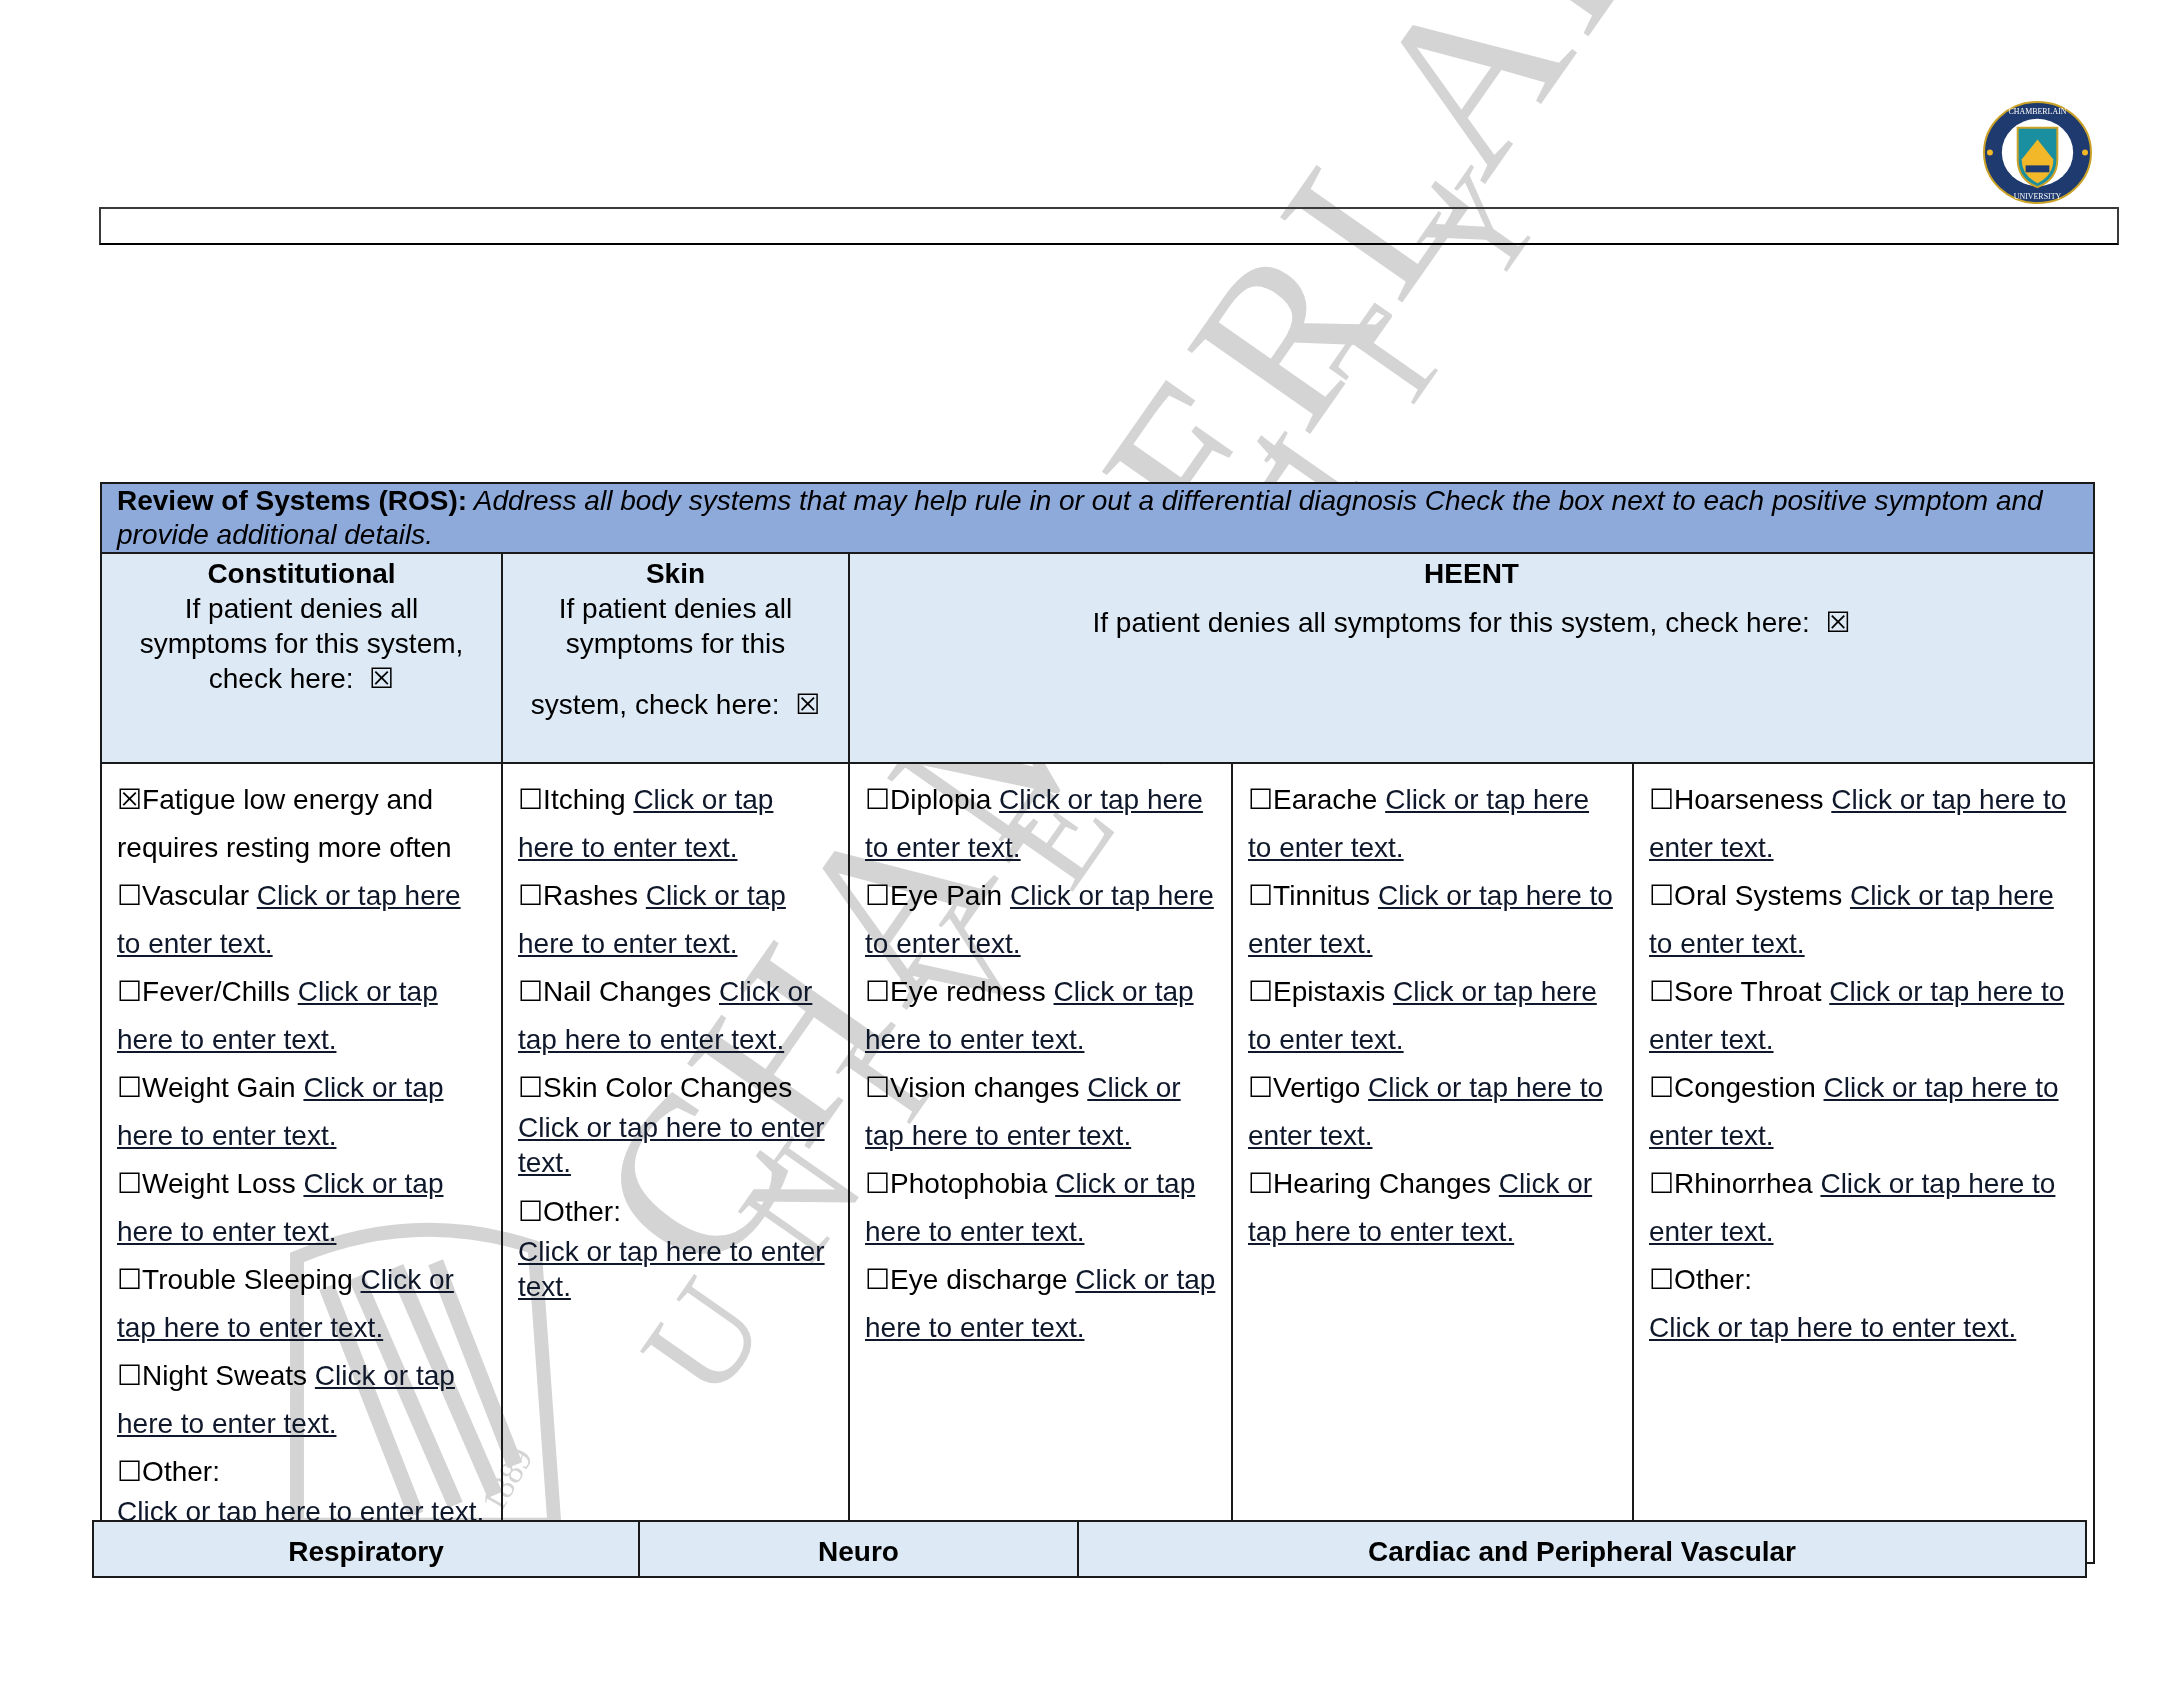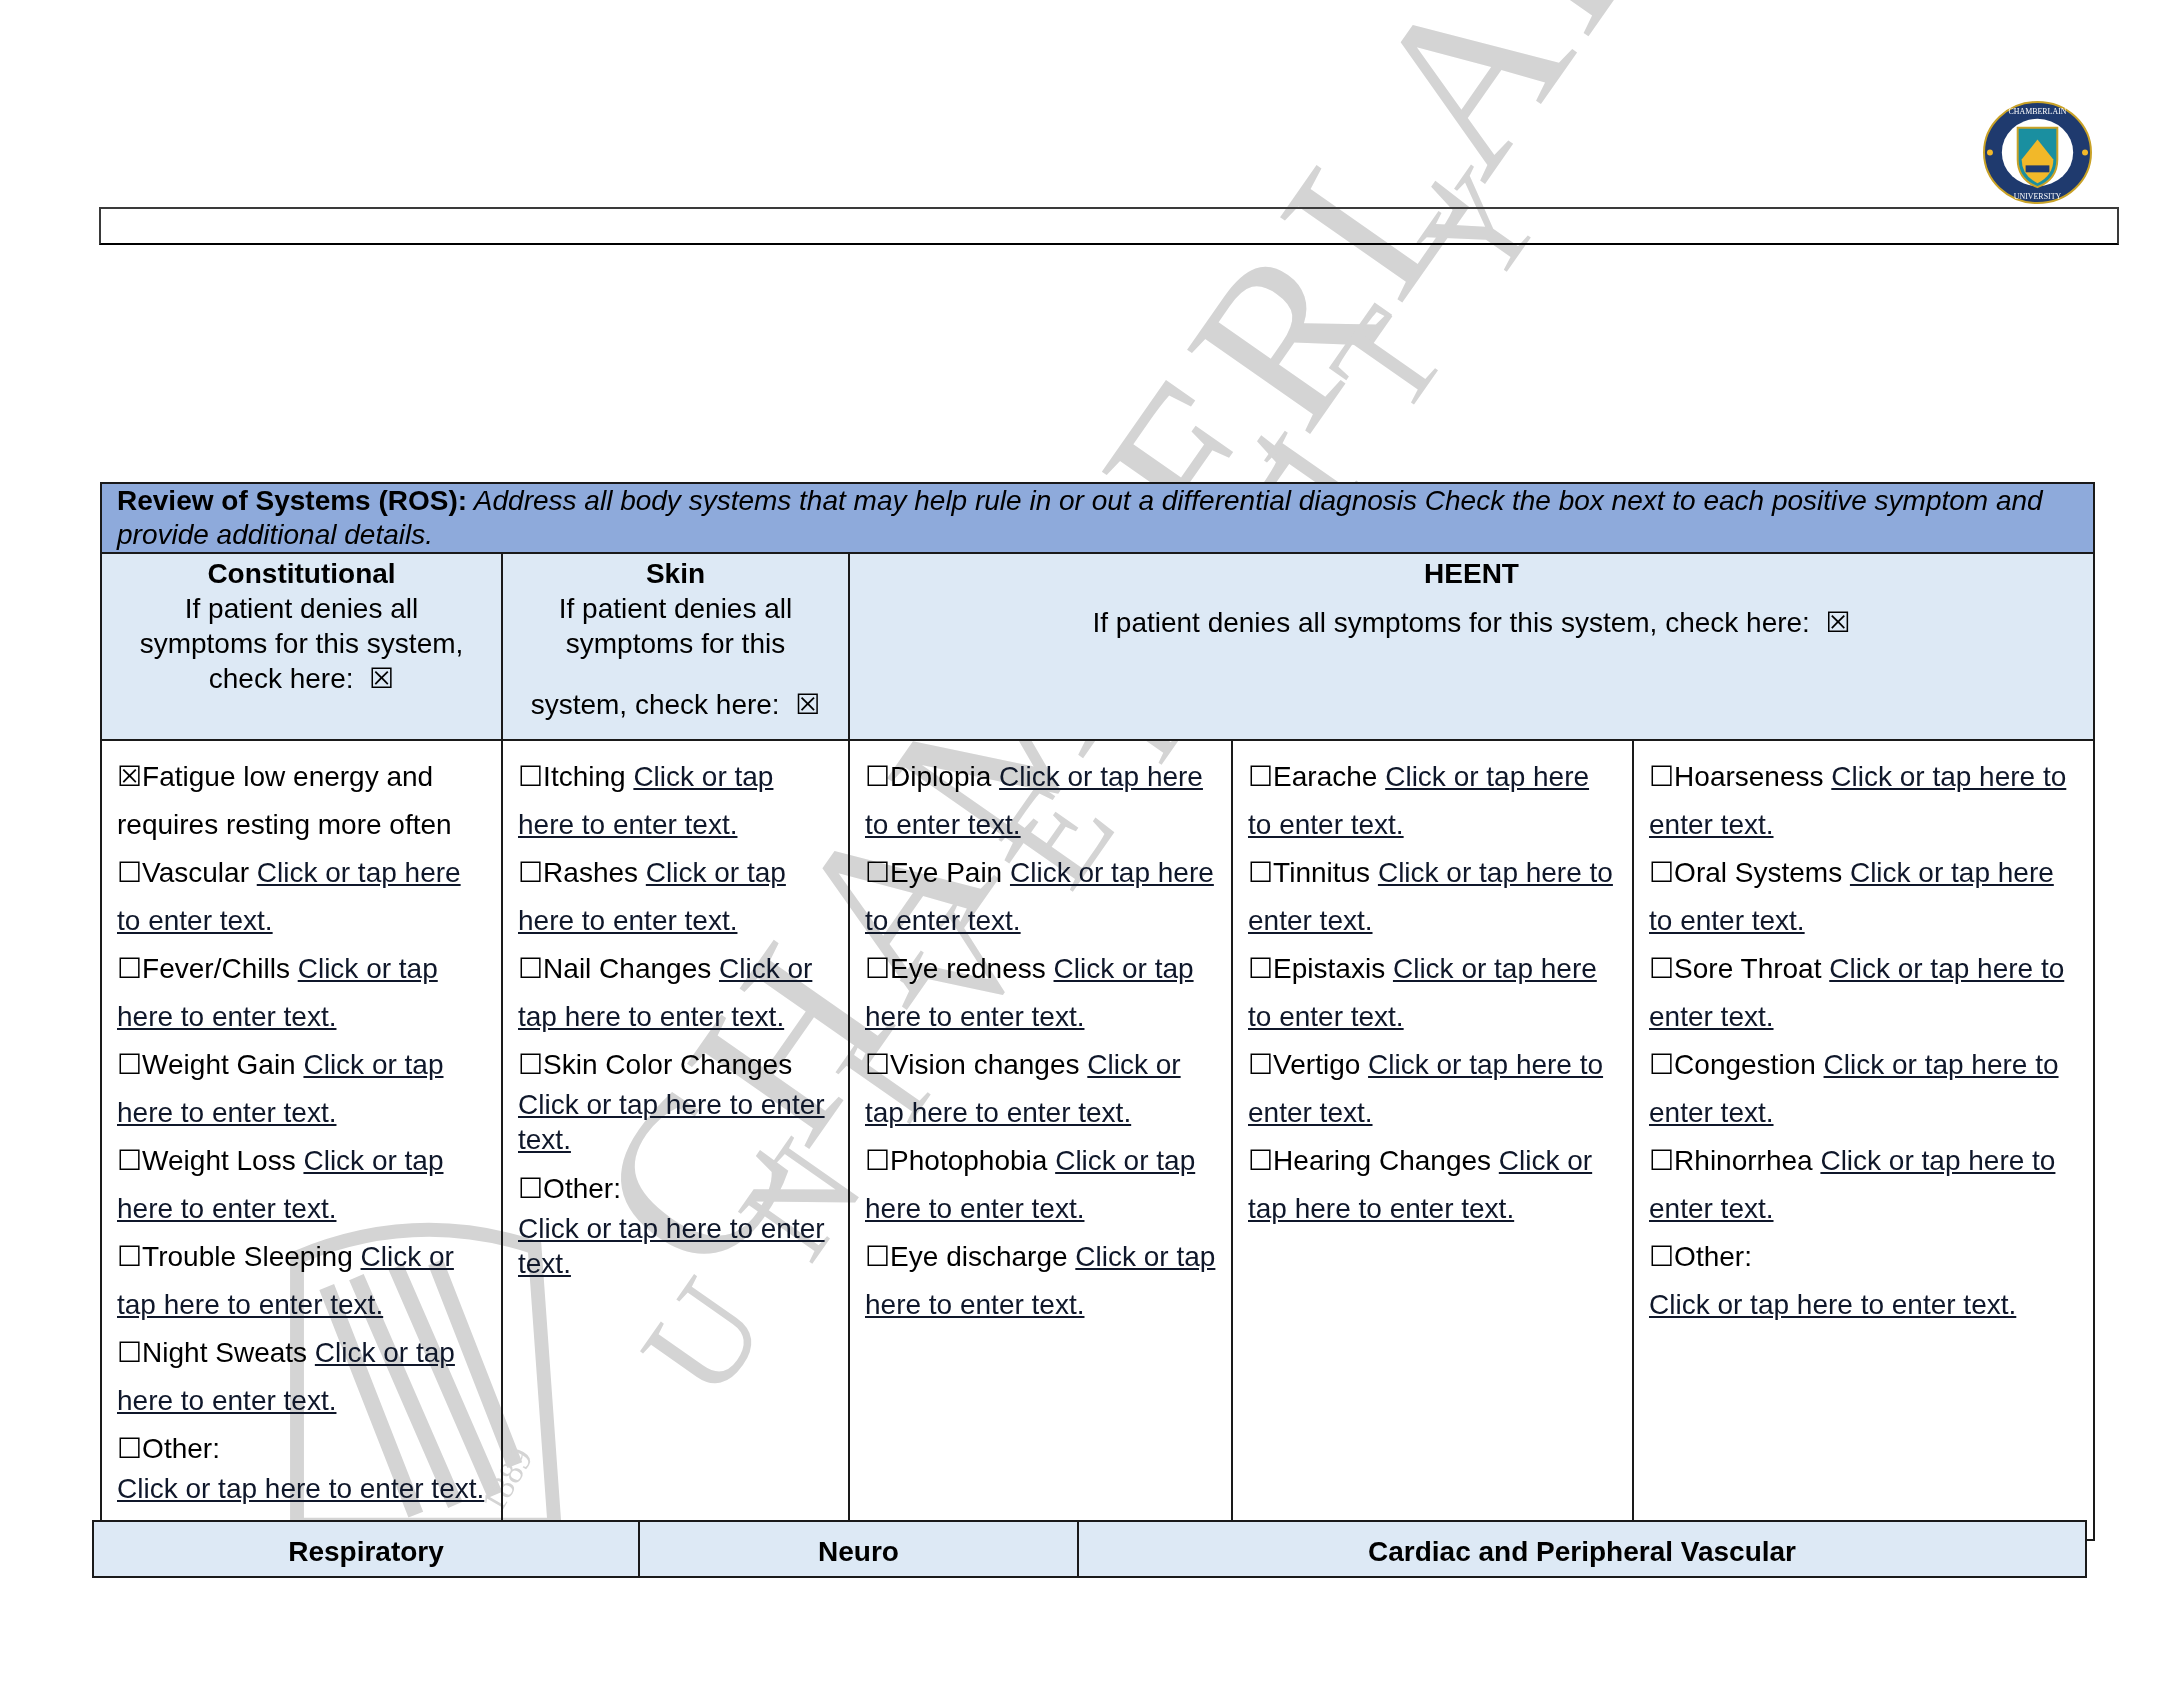--- a/index.html
+++ b/index.html
@@ -74,21 +74,21 @@
       <col style="width:383px">
       <col style="width:401px">
       <col style="width:461px">
   </colgroup>
   <tbody>
       <tr>
     <td class="hdr" colspan="5">
       <b>Review of Systems (ROS):</b><i> Address all body systems that may help rule in or out a differential diagnosis Check the box next to each positive symptom and provide additional details.</i>
     </td>
   </tr>
-  <tr style="height:187px">
+  <tr style="height:210px">
     <td class="sub">
       <div class="title">Constitutional</div>
       <div>If patient denies all</div>
       <div>symptoms for this system,</div>
       <div style="margin-top:0">
         <span>check here:</span>&nbsp;
         <span>☒</span>
       </div>
     </td>
     <td class="sub">

